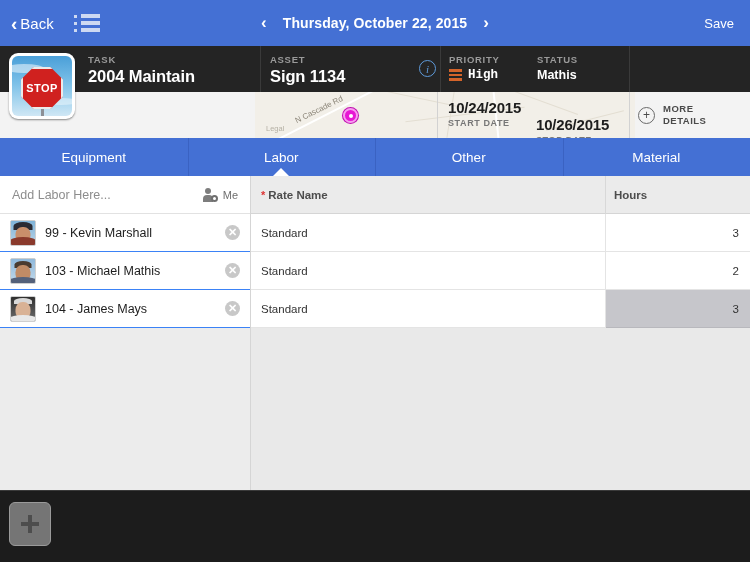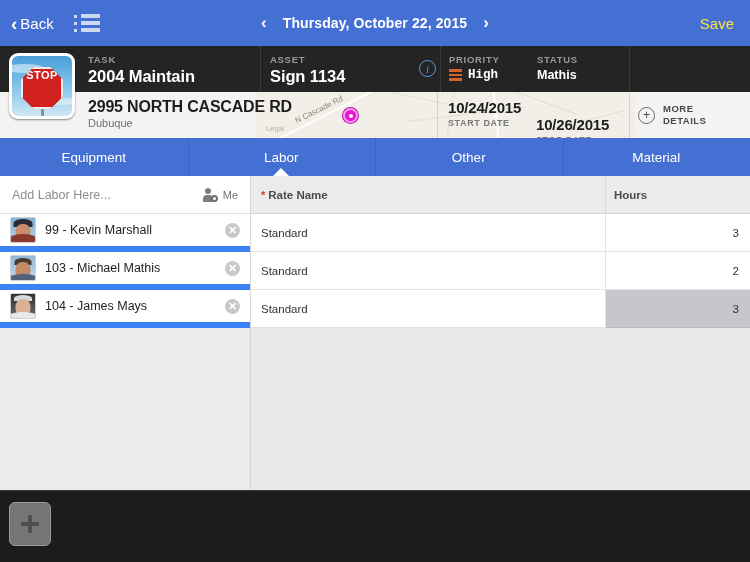--- a/index.html
+++ b/index.html
@@ -30,21 +30,21 @@
   .list-icon .ldot { width:3px; height:3px; background:#cdd9f2; margin-right:4px; border-radius:0; }
   .list-icon .lbar { flex:1; height:4px; background:#cdd9f2; }
 
   .nav-center {
     position:absolute; left:0; right:0; margin:0 auto; width:340px;
     display:flex; align-items:center; justify-content:center; gap:16px;
   }
   .nav-arrow { color:#fff; font-size:17px; font-weight:bold; cursor:pointer; user-select:none; }
   .nav-date { color:#fff; font-size:14px; font-weight:bold; letter-spacing:.1px; }
   .nav-save {
-    position:absolute; right:16px; color:#fde047; font-size:15px; cursor:pointer;
+    position:absolute; right:16px; color:#ffffff; font-size:13px; cursor:pointer;
   }
 
   
   .header { position:absolute; top:46px; left:0; width:750px; height:92px; }
   .header-top { position:absolute; top:0; left:0; width:750px; height:46px; background:#242424; }
   .header-bot { position:absolute; top:46px; left:0; width:750px; height:46px; background:#f3f3f3; }
 
   .thumb {
     position:absolute; left:9px; top:7px; width:66px; height:66px; z-index:5;
     background:#fff; border-radius:9px; padding:3px;
@@ -54,21 +54,21 @@
     width:100%; height:100%; border-radius:6px; overflow:hidden; position:relative;
     background:linear-gradient(#4a9fd8 0%, #7cc0e8 45%, #a9d6ef 75%, #cfe7f5 100%);
   }
   .cloud1 { position:absolute; width:40px; height:9px; background:rgba(255,255,255,.5); border-radius:50%; top:8px; left:-8px; }
   .cloud2 { position:absolute; width:34px; height:7px; background:rgba(255,255,255,.42); border-radius:50%; bottom:11px; right:-6px; }
   .signpost { position:absolute; left:29px; bottom:0; width:3px; height:22px; background:#8c9097; }
   .octagon {
     position:absolute; left:9px; top:11px; width:42px; height:42px; background:#d0211f;
     clip-path:polygon(30% 0,70% 0,100% 30%,100% 70%,70% 100%,30% 100%,0 70%,0 30%);
     border:2px solid #eceaea; box-sizing:border-box;
-    display:flex; align-items:flex-start; justify-content:center;
+    display:flex; align-items:center; justify-content:center;
   }
   .octagon span { color:#fff; font-size:11px; font-weight:bold; letter-spacing:.4px; font-family:"Liberation Sans",sans-serif; }
 
   .hcell { position:absolute; top:0; height:46px; padding-top:8px; }
   .hcell .lbl { font-size:9.5px; color:#9a9a9a; letter-spacing:.7px; font-weight:bold; }
   .hcell .val { font-size:16.5px; color:#fff; font-weight:bold; margin-top:2px; letter-spacing:-.1px; }
   .vsep { position:absolute; top:0; width:1px; height:46px; background:#3a3a3a; }
 
   .info-icon {
     position:absolute; top:14px; left:419px; width:17px; height:17px; border-radius:50%;
@@ -159,21 +159,21 @@
   .hcol { font-size:11.5px; color:#4d4d4d; font-weight:bold; display:flex; align-items:center; }
   .hcol .ast { color:#d33; margin-right:3px; font-size:11px; }
   .hcol.rate { position:absolute; left:10px; }
   .hcol.hours { position:absolute; left:363px; }
   .hdr-vsep { position:absolute; left:354px; top:0; width:1px; height:38px; background:#d8d8d8; }
 
   .rows { position:absolute; top:38px; left:0; width:750px; }
   .row { position:relative; height:38px; }
   .row-left {
     position:absolute; left:0; top:0; width:250px; height:38px; background:#fff;
-    display:flex; align-items:center; padding:0 10px; border-bottom:6px solid #3b82f6;
+    display:flex; align-items:center; padding:0 10px; border-bottom:1px solid #3b82f6;
   }
   .avatar {
     width:26px; height:26px; border-radius:2px; margin-right:9px; overflow:hidden;
     border:1px solid #cfcfcf; position:relative; background:#9fb6cc; flex:none;
   }
   .av-bg { position:absolute; inset:0; }
   .av-face { position:absolute; left:50%; transform:translateX(-50%); border-radius:45% 45% 42% 42%; }
   .av-hair { position:absolute; left:50%; transform:translateX(-50%); border-radius:50% 50% 0 0; }
   .av-body { position:absolute; left:50%; transform:translateX(-50%); bottom:0; border-radius:50% 50% 0 0; }
   .person-name { font-size:12.5px; color:#1d1d1d; flex:1; }
@@ -292,24 +292,20 @@
         <span class="ptxt">High</span>
       </div>
     </div>
 
     <div class="hcell" style="left:537px;">
       <div class="lbl">STATUS</div>
       <div class="status-val">Mathis</div>
     </div>
     <div class="vsep" style="left:629px;"></div>
 
-    <div class="addr">
-      <div class="a1">2995 NORTH CASCADE RD</div>
-      <div class="a2">Dubuque</div>
-    </div>
 
     <div class="vsep-l" style="left:437px;"></div>
     <div class="bcell" style="left:448px;">
       <div class="bval">10/24/2015</div>
       <div class="blbl">START DATE</div>
     </div>
     <div class="bcell" style="left:536px;margin-top:17px;">
       <div class="bval">10/26/2015</div>
       <div class="blbl">STOP DATE</div>
     </div>

